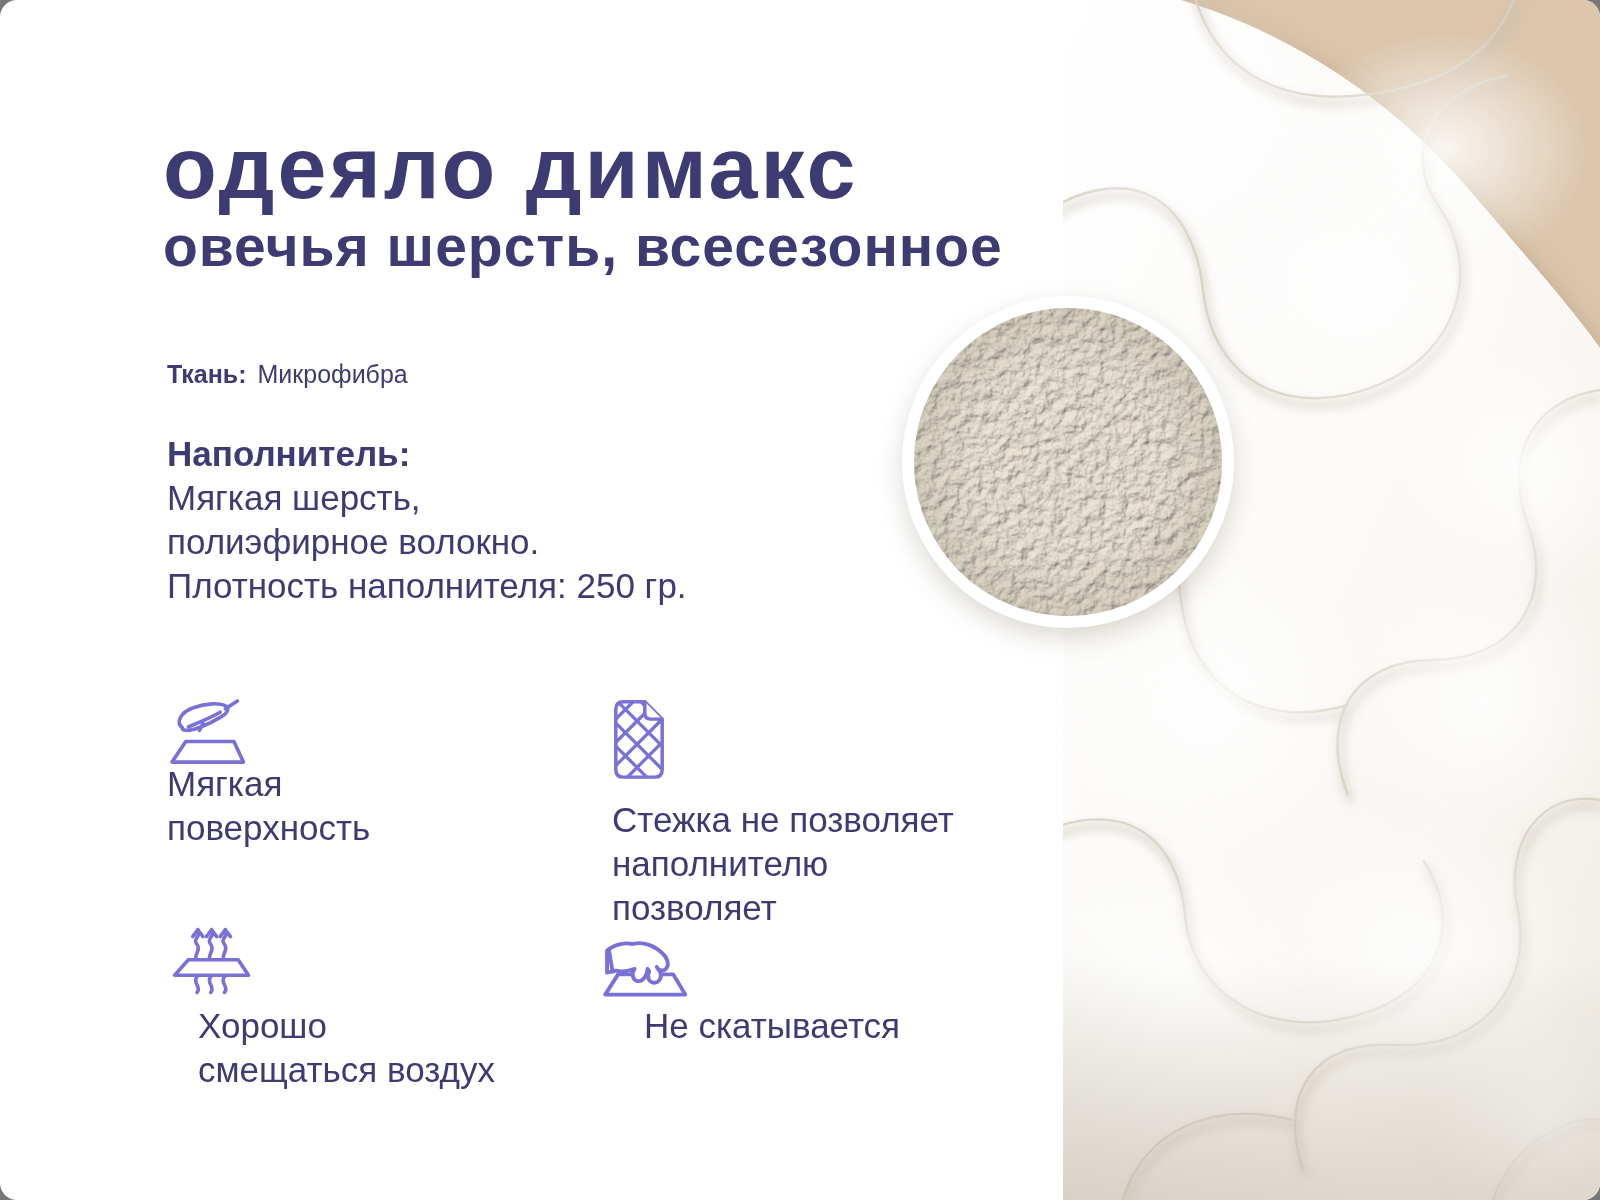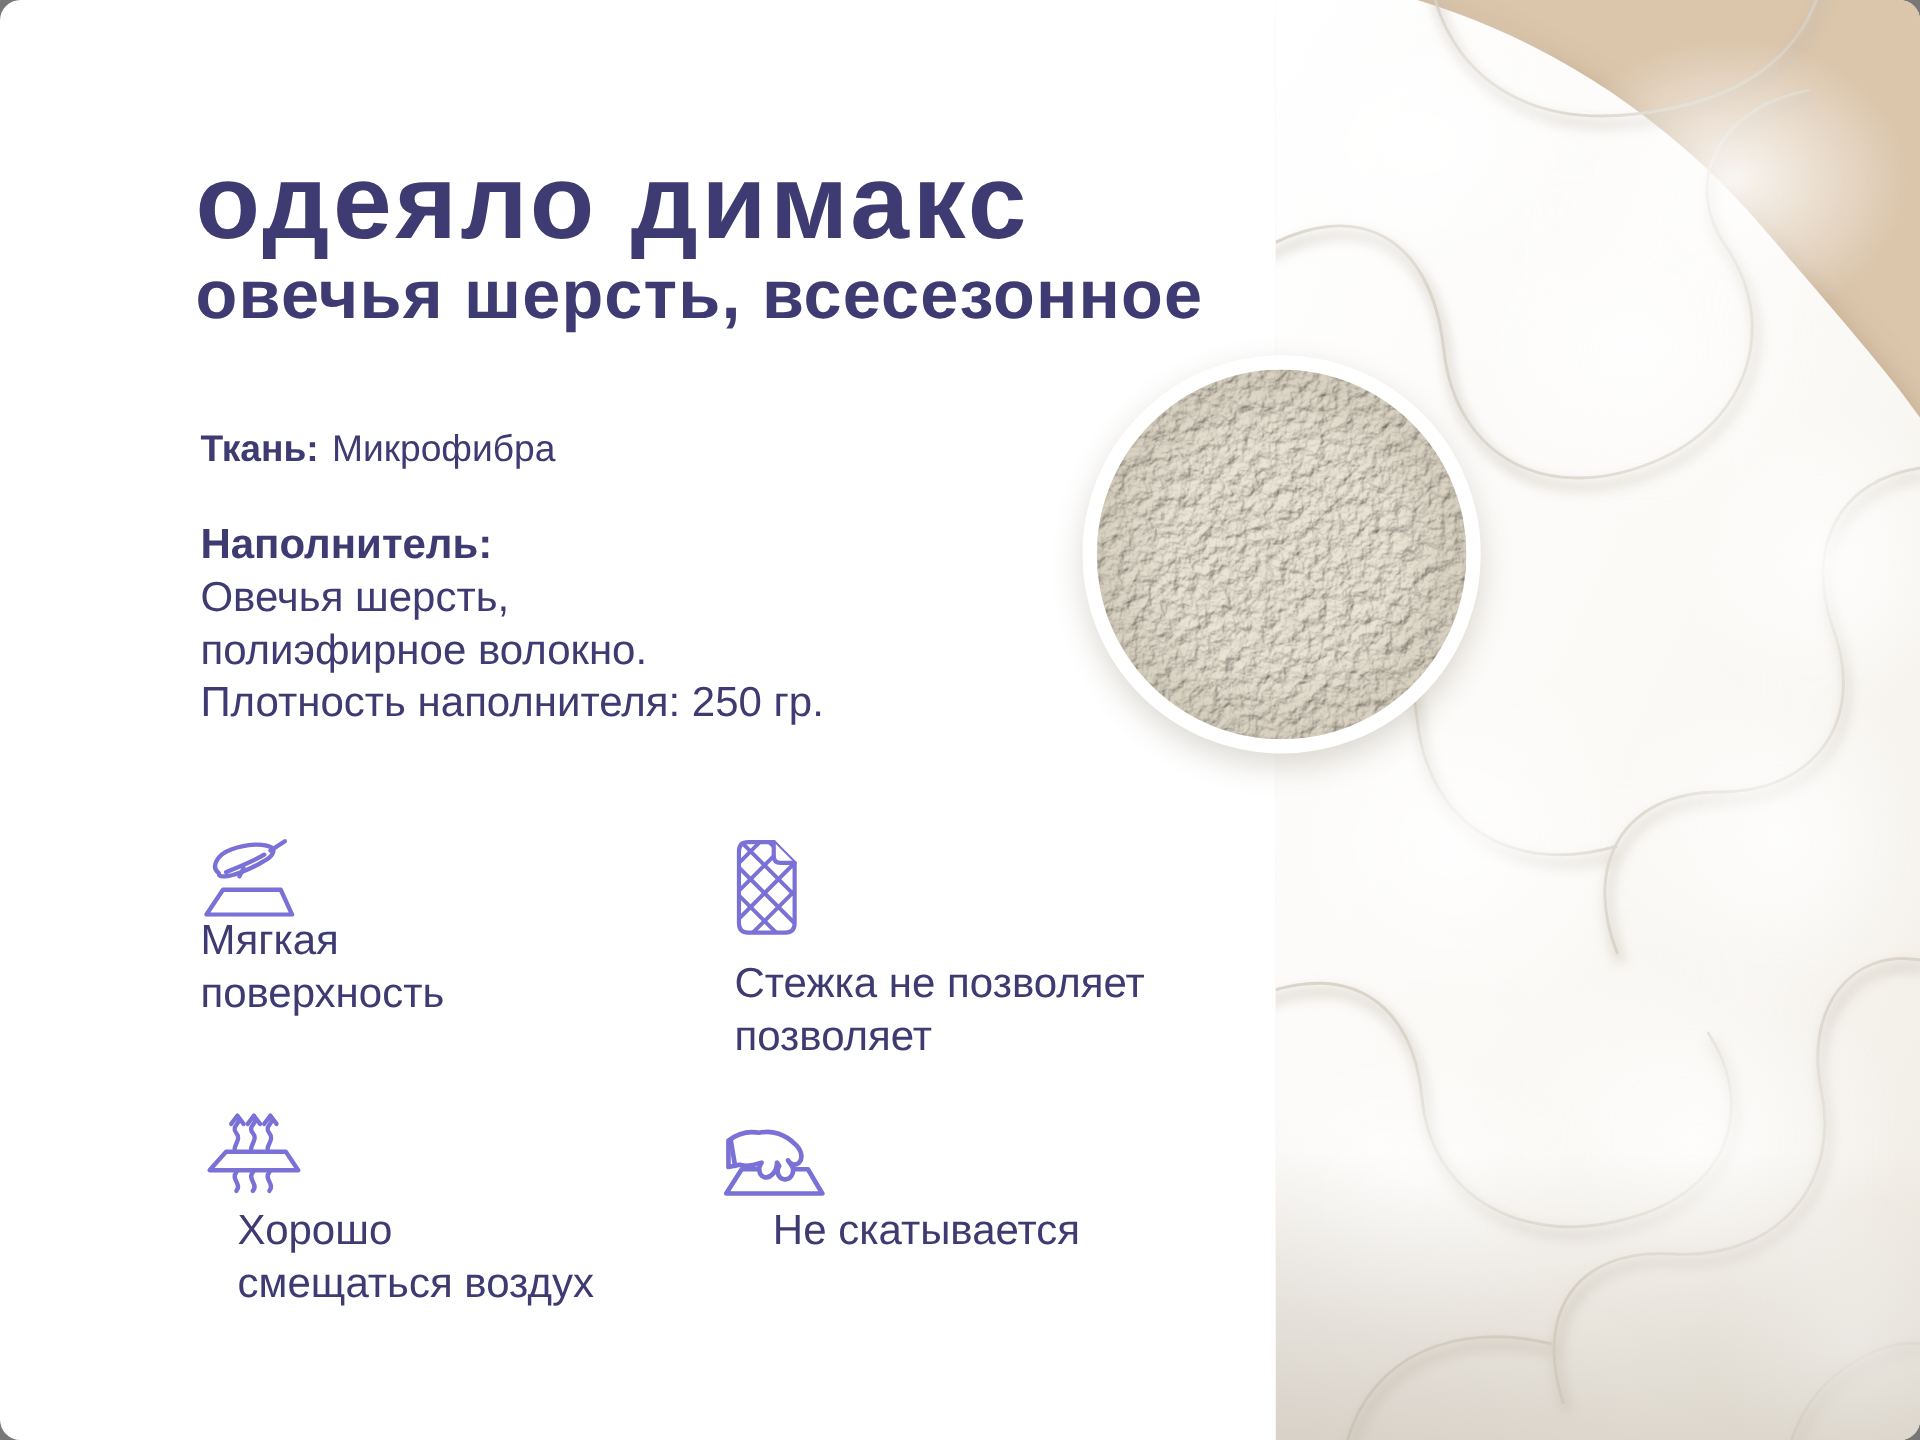--- a/index.html
+++ b/index.html
@@ -17,21 +17,21 @@
     white-space:nowrap;
   }
   .subtitle{
     position:absolute;left:163px;top:218px;
     font-size:57px;font-weight:700;letter-spacing:1px;line-height:1;
     white-space:nowrap;
     text-align:center;
   }
   .spec-fabric{
     position:absolute;left:167px;top:352px;
-    font-size:31px;line-height:44px;white-space:nowrap;
+    font-size:25px;line-height:44px;white-space:nowrap;
   }
   .spec-fabric .v{margin-left:11px;}
   .bold{font-weight:700;}
   .spec-filler{
     position:absolute;left:167px;top:432px;
     font-size:35px;line-height:44px;white-space:nowrap;
   }
   .feature-label{
     position:absolute;font-size:35px;line-height:44px;white-space:nowrap;
   }
@@ -65,21 +65,21 @@
 
   <div class="title">одеяло димакс</div>
   <div class="subtitle">овечья шерсть, всесезонное</div>
 
   <div class="spec-fabric">
     <span class="bold">Ткань:</span><span class="v">Микрофибра</span>
   </div>
 
   <div class="spec-filler">
     <div class="bold">Наполнитель:</div>
-    <div>Овечья шерсть,</div>
+    <div>Мягкая шерсть,</div>
     <div>полиэфирное волокно.</div>
     <div>Плотность наполнителя: 250 гр.</div>
   </div>
 
   <svg class="feature-icon ico-1" width="86" height="76" viewBox="0 0 100 88" fill="none" stroke="#7a71d6" stroke-width="4.2" stroke-linecap="round" stroke-linejoin="round">
     <path d="M26,46 C18,40 24,28 38,23 C54,17 70,17 77,21 C81,24 78,30 70,34 C57,42 38,50 30,49 C27,49 26,48 26,46 Z"></path>
     <path d="M33,45 C45,40 60,34 70,28"></path>
     <path d="M76,24 L90,15"></path>
     <path d="M46,49 L50,41"></path>
     <path d="M14,86 L30,62 L86,62 L97,86 Z"></path>
@@ -144,20 +144,21 @@
       L12,46 Z"></path>
     <path d="M14,21 L18,45"></path>
   </svg>
 
   <div class="feature-label lbl-1">
     <div>Мягкая</div>
     <div>поверхность</div>
   </div>
   <div class="feature-label lbl-2">
     <div>Стежка не позволяет</div>
+    <div>наполнителю</div>
     <div>позволяет</div>
   </div>
   <div class="feature-label lbl-3">
     <div>Хорошо</div>
     <div>смещаться воздух</div>
   </div>
   <div class="feature-label lbl-4">
     <div>Не скатывается</div>
   </div>
 

